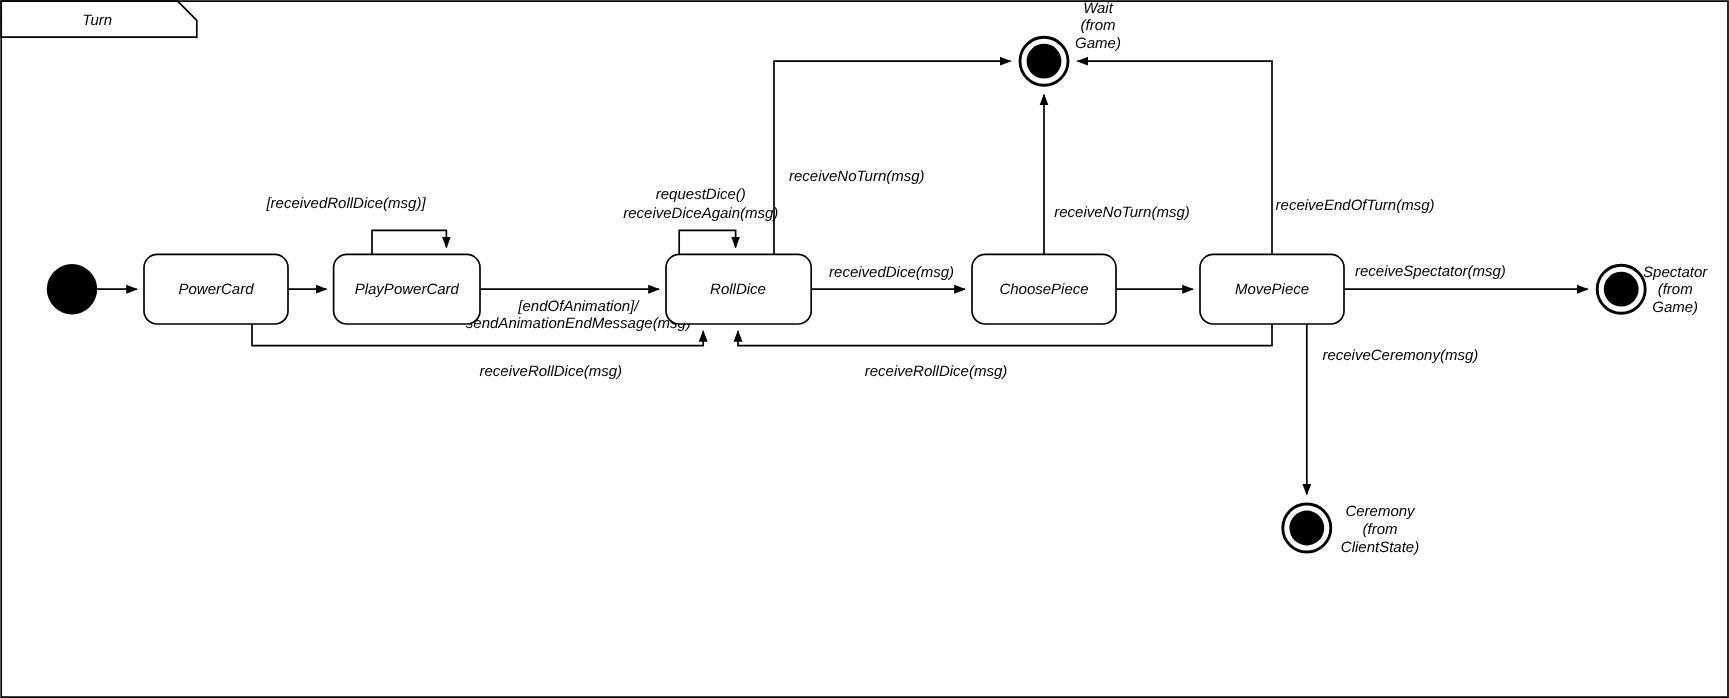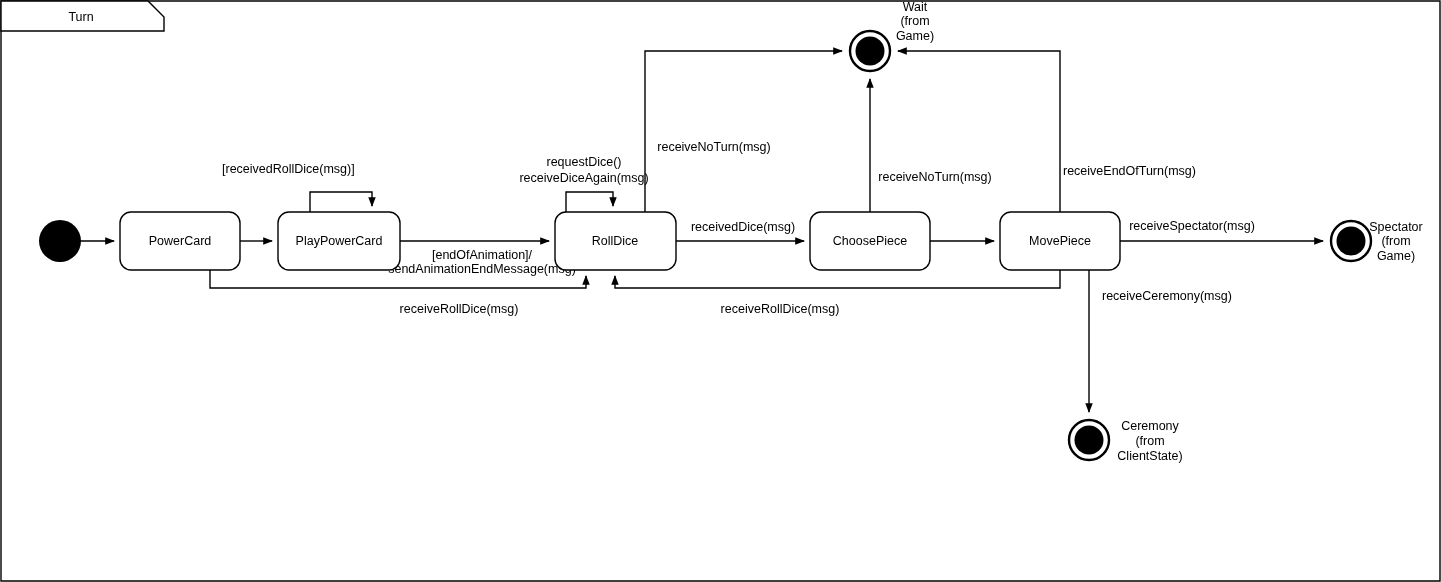--- a/index.html
+++ b/index.html
@@ -9,20 +9,21 @@
   }
   body {
     font-family: "Liberation Sans", sans-serif;
   }
   #canvas {
     position: relative;
     width: 1441px;
     height: 582px;
     background: #ffffff;
     overflow: hidden;
+    font-style: italic;
   }
   svg#diagram {
     position: absolute;
     top: 0;
     left: 0;
     width: 1441px;
     height: 582px;
   }
   .frame-border {
     fill: none;

